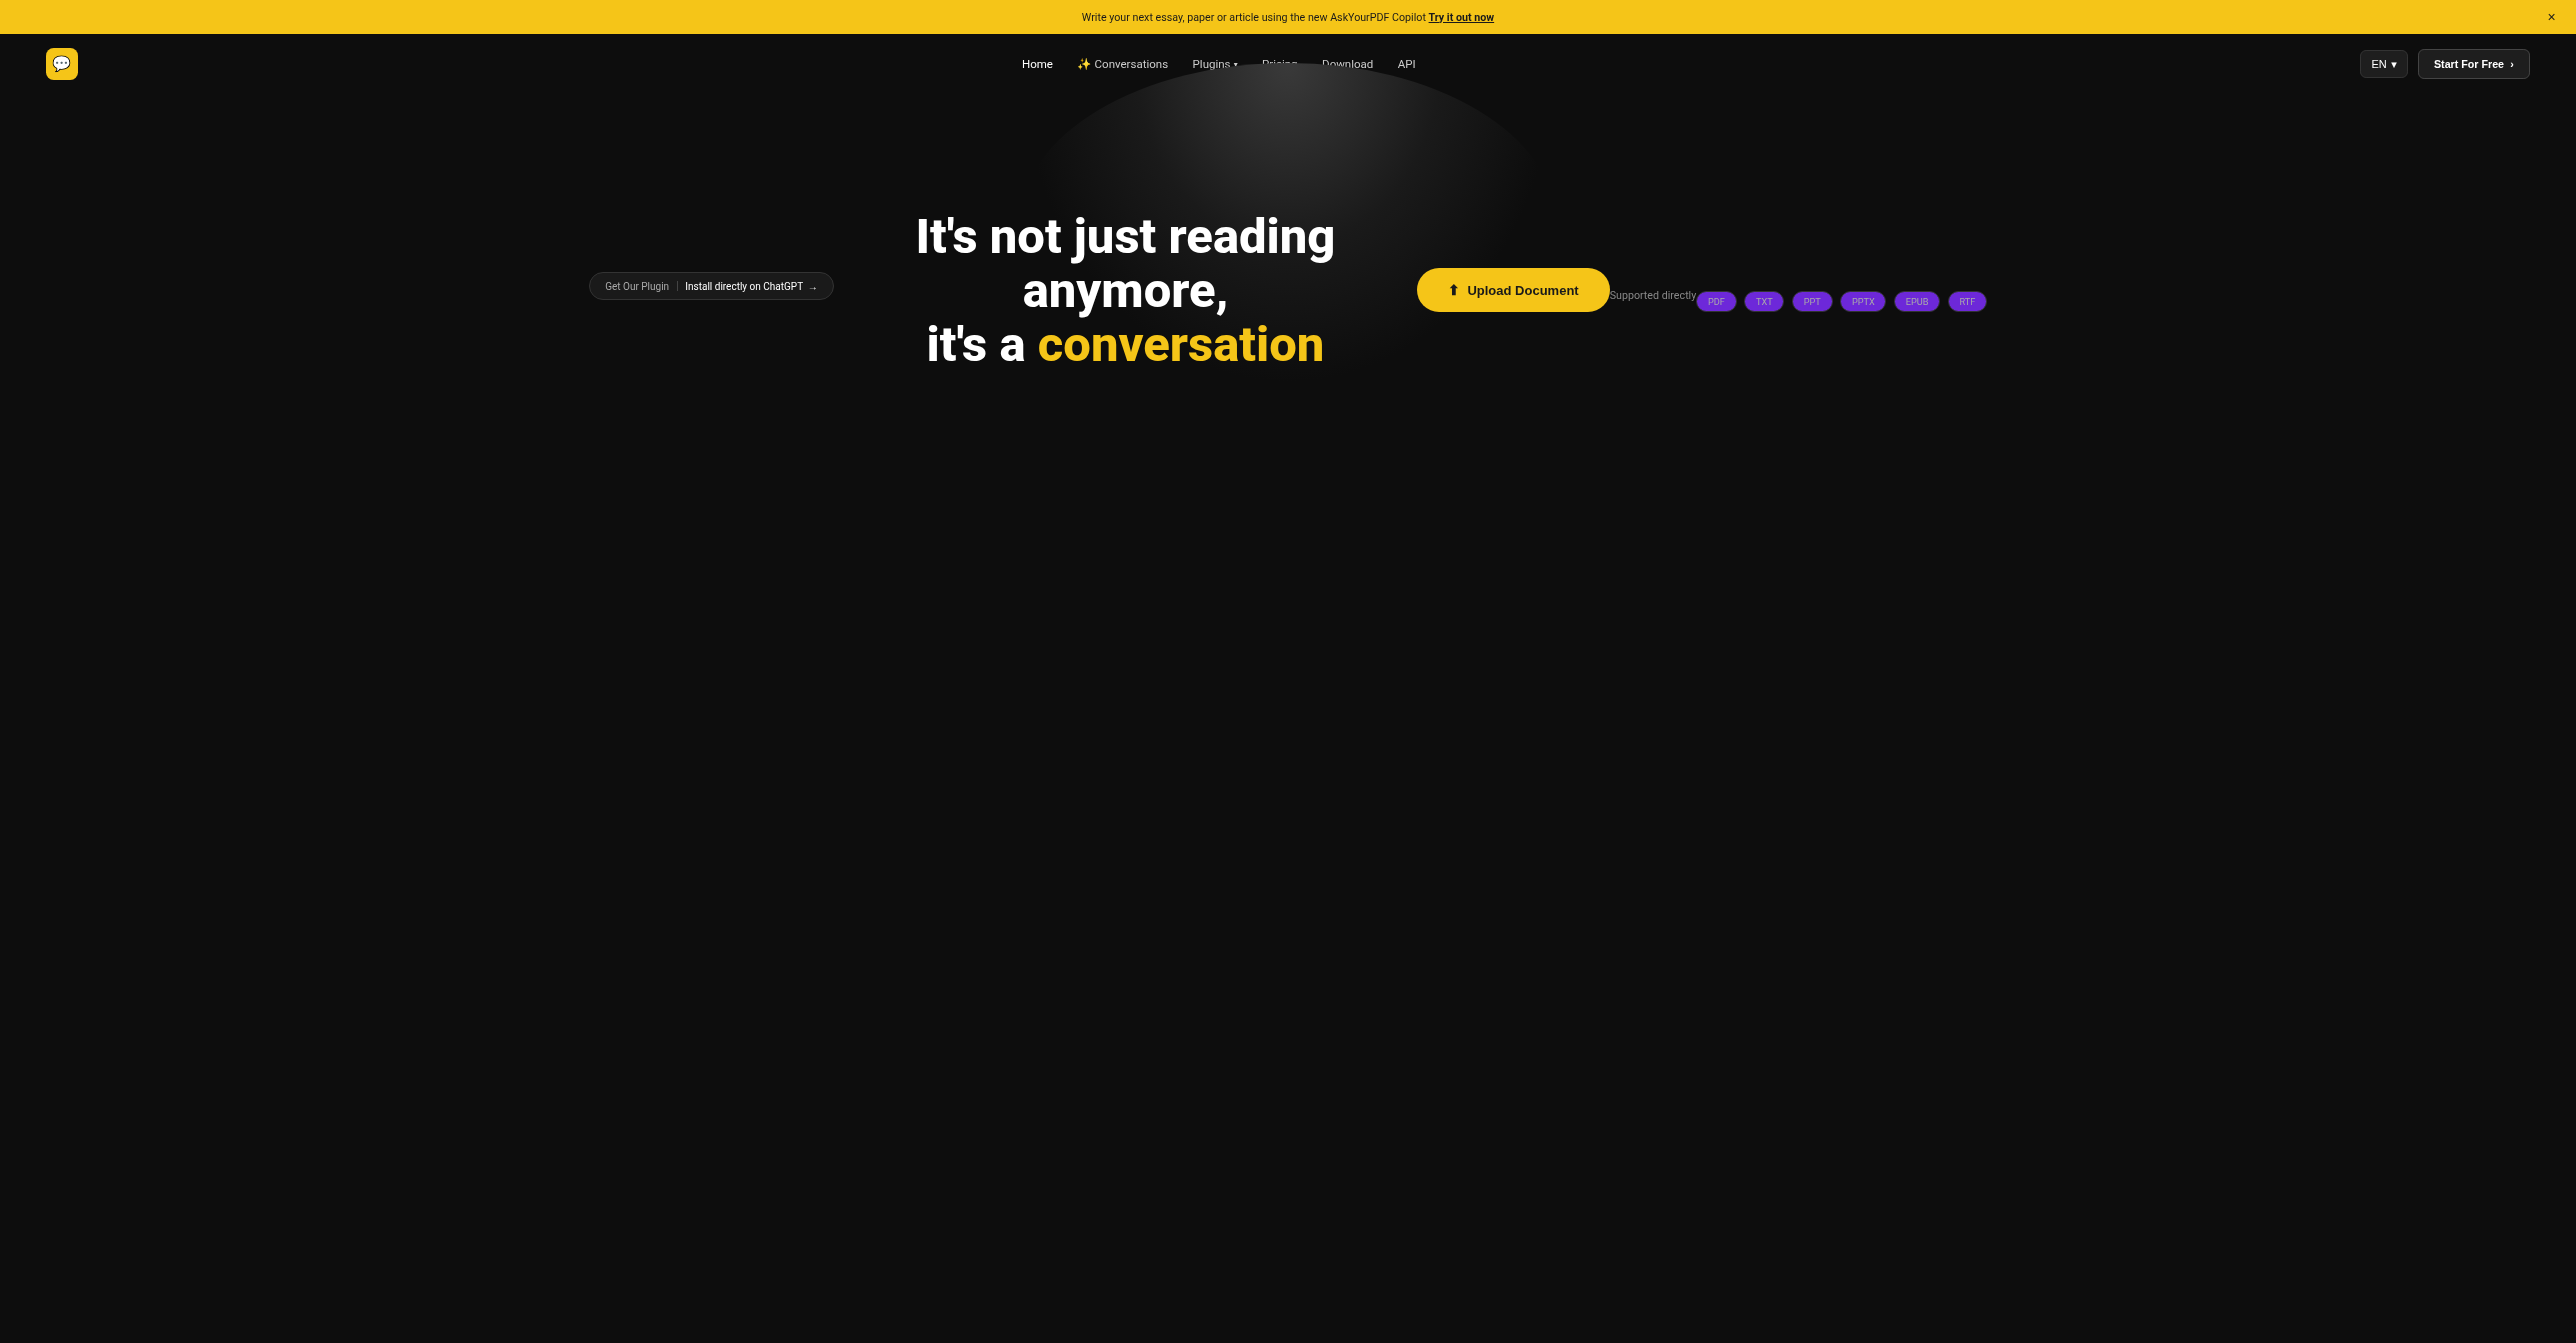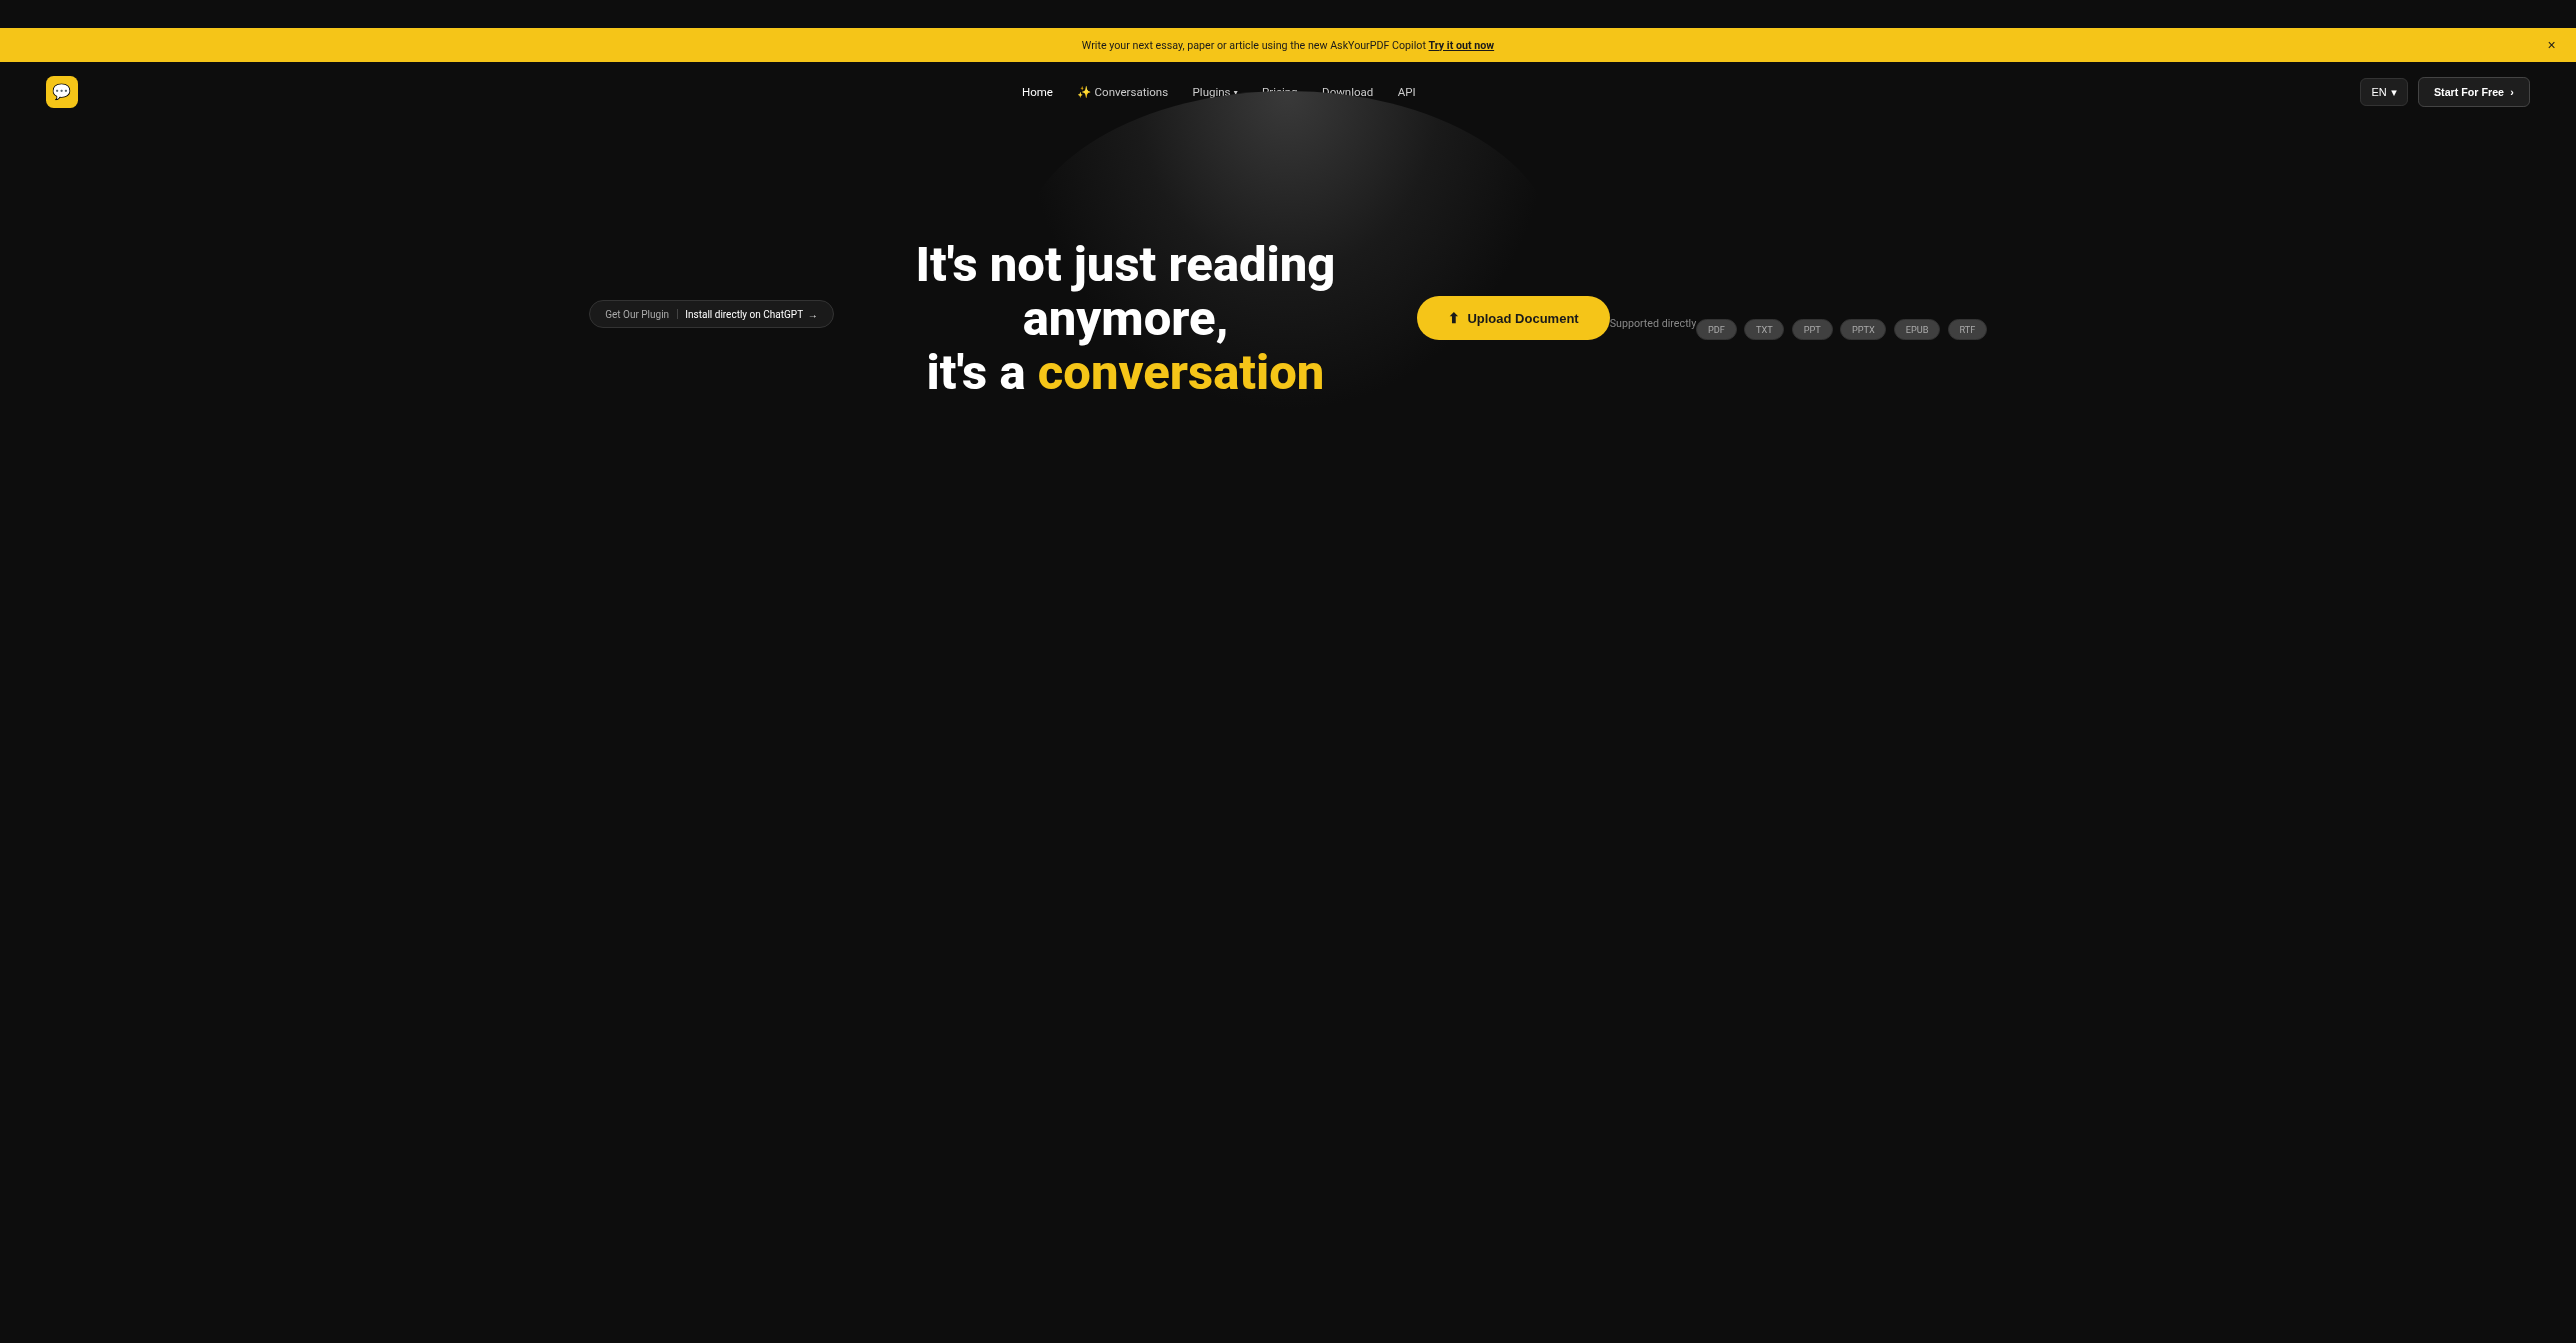--- a/index.html
+++ b/index.html
@@ -18,21 +18,20 @@
 
     
     .banner {
       background-color: #f5c518;
       display: flex;
       align-items: center;
       justify-content: center;
       padding: 9.2px 15.3px;
       position: relative;
       min-height: 34px;
-      margin-top: 28px;
     }
 
     .banner-text {
       font-size: 10.7px;
       color: #1a1a1a;
       text-align: center;
     }
 
     .banner-link {
       font-weight: 700;
@@ -264,21 +263,21 @@
 
     .format-tags {
       display: flex;
       align-items: center;
       gap: 7.7px;
       flex-wrap: wrap;
       justify-content: center;
     }
 
     .format-tag {
-      background: #404040;
+      background: #6d28d9;
       border: 0.8px solid #333;
       border-radius: 15.3px;
       padding: 3.8px 10.7px;
       font-size: 9.2px;
       color: #aaaaaa;
     }
   </style>
 </head>
 <body>
 

